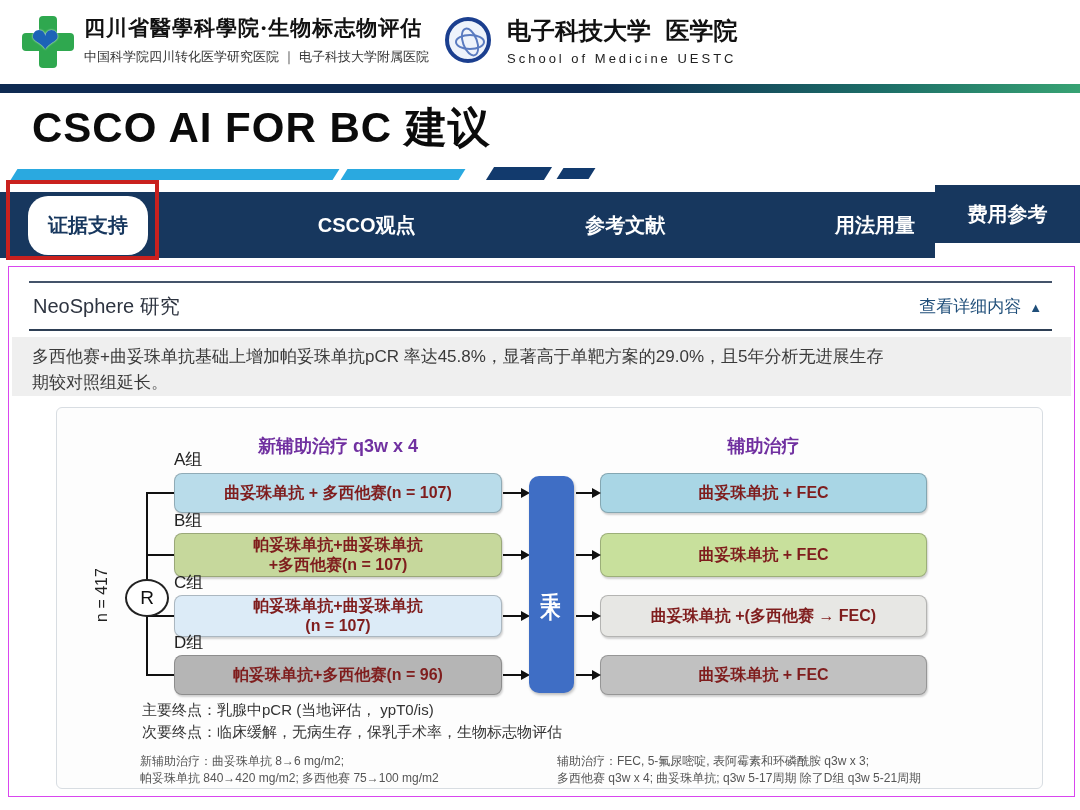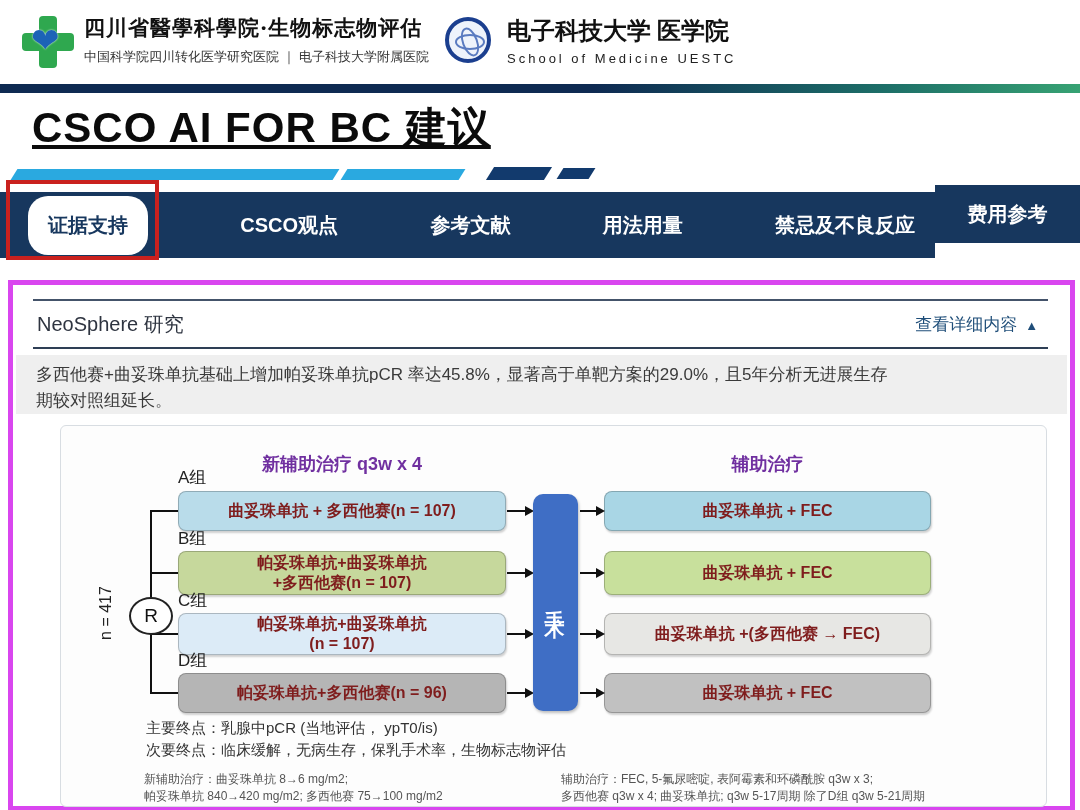--- a/index.html
+++ b/index.html
@@ -14,44 +14,44 @@
   .logo-cross .bar-h{position:absolute;left:0;top:17px;width:52px;height:18px;background:#2fa84f;border-radius:4px;}
   .logo-cross .heart{position:absolute;left:9px;top:4px;font-size:34px;color:#1c63b7;text-shadow:0 0 2px #fff;}
   .hosp-text{position:absolute;left:84px;top:14px;width:360px;}
   .hosp-title{font-family:"DejaVu Serif","Liberation Serif",serif;font-weight:bold;font-size:21px;color:#111;letter-spacing:1px;white-space:nowrap;}
   .hosp-sub{margin-top:6px;font-size:13px;color:#333;white-space:nowrap;}
   .uestc{position:absolute;left:445px;top:15px;width:420px;}
   .uestc-ring{position:absolute;left:0;top:2px;width:46px;height:46px;border-radius:50%;border:4px solid #1b3f8f;background:#eef3fb;box-sizing:border-box;}
   .uestc-ring .orb1,.uestc-ring .orb2{position:absolute;left:6px;top:13px;width:26px;height:12px;border:2px solid #5a7bc0;border-radius:50%;}
   .uestc-ring .orb2{transform:rotate(70deg);}
   .uestc-text{position:absolute;left:62px;top:0;}
-  .uestc-title{font-family:Liberation Serif, serif;font-weight:bold;font-size:24px;color:#111;white-space:nowrap;}
+  .uestc-title{font-family:Liberation Mono, monospace;font-weight:bold;font-size:24px;color:#111;white-space:nowrap;}
   .uestc-sub{margin-top:4px;font-size:13px;color:#222;letter-spacing:3px;white-space:nowrap;}
   .hdr-grad{position:absolute;left:0;top:84px;width:1080px;height:9px;
     background:linear-gradient(90deg,#0e2a52 0%,#0e2a52 55%,#1d6f68 82%,#37a273 100%);}
 
   
-  .page-title{position:absolute;left:32px;top:100px;font-size:42px;font-weight:bold;color:#0b0b0b;letter-spacing:1px;text-decoration:underline;}
+  .page-title{position:absolute;left:32px;top:100px;font-size:42px;font-weight:bold;color:#0b0b0b;letter-spacing:1px;}
   .deco{position:absolute;height:11px;transform:skewX(-32deg);}
   .deco.lb{background:#2aa9e0;}
   .deco.nv{background:#123a6d;}
 
   
   .nav{position:absolute;left:0;top:192px;width:935px;height:66px;background:#17375e;
        display:flex;align-items:center;justify-content:space-between;
        padding:0 20px 0 28px;box-sizing:border-box;}
   .nav-tab{color:#fff;font-size:20px;font-weight:600;white-space:nowrap;cursor:pointer;}
   .nav-pill{background:#fff;color:#17375e;border-radius:20px;padding:16px 20px;font-size:20px;font-weight:600;white-space:nowrap;cursor:pointer;}
   .nav-right{position:absolute;left:935px;top:185px;width:145px;height:58px;background:#17375e;
        display:flex;align-items:center;justify-content:center;color:#fff;font-size:20px;font-weight:600;cursor:pointer;}
   .anno-tab{position:absolute;left:6px;top:180px;width:153px;height:80px;border:4px solid #c9211e;box-sizing:border-box;z-index:6;pointer-events:none;}
 
   
-  .content{position:absolute;left:8px;top:280px;width:1067px;height:531px;background:#fff;
-           border:5px solid #d946ef;box-sizing:border-box;}
+  .content{position:absolute;left:8px;top:266px;width:1067px;height:531px;background:#fff;
+           border:1px solid #d946ef;box-sizing:border-box;}
   .card-topline{position:absolute;left:20px;right:22px;top:14px;height:2px;background:#44536a;}
   .study-title{position:absolute;left:24px;top:26px;font-size:20px;color:#2e3440;}
   .detail-link{position:absolute;right:32px;top:28px;font-size:17px;color:#1f4e79;cursor:pointer;}
   .detail-link .tri{font-size:13px;margin-left:8px;}
   .card-rule{position:absolute;left:20px;right:22px;top:62px;height:2px;background:#2e3f55;}
   .summary-band{position:absolute;left:3px;right:3px;top:70px;height:59px;background:#efefef;}
   .summary-text{padding:7px 20px;font-size:17px;color:#3a3a3a;line-height:26px;white-space:pre-line;}
 
   
   .diagram{position:absolute;left:47px;top:140px;width:985px;height:380px;background:#fdfdfd;
@@ -105,21 +105,20 @@
 <div class="deco lb abs" style="left:14px;top:169px;width:322px;"></div>
 <div class="deco lb abs" style="left:344px;top:169px;width:118px;"></div>
 <div class="deco nv abs" style="left:490px;top:167px;width:58px;height:13px;"></div>
 <div class="deco nv abs" style="left:560px;top:168px;width:32px;"></div>
 
 <div class="nav" id="nav-tabs">
     <div class="nav-pill">证据支持</div>
     <div class="nav-tab">CSCO观点</div>
     <div class="nav-tab">参考文献</div>
     <div class="nav-tab">用法用量</div>
-    <div class="nav-tab">禁忌及不良反应</div>
   </div>
 <div class="nav-right">费用参考</div>
 <div class="anno-tab"></div>
 
 <div class="content">
   <div class="card-topline"></div>
   <div class="study-title">NeoSphere 研究</div>
   <div class="detail-link">
     <span>查看详细内容</span><span class="tri">▲</span>
   </div>

